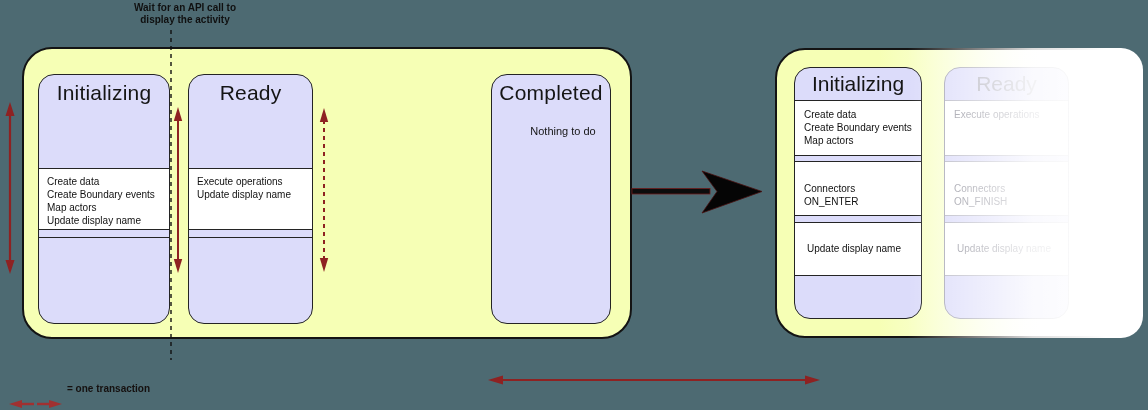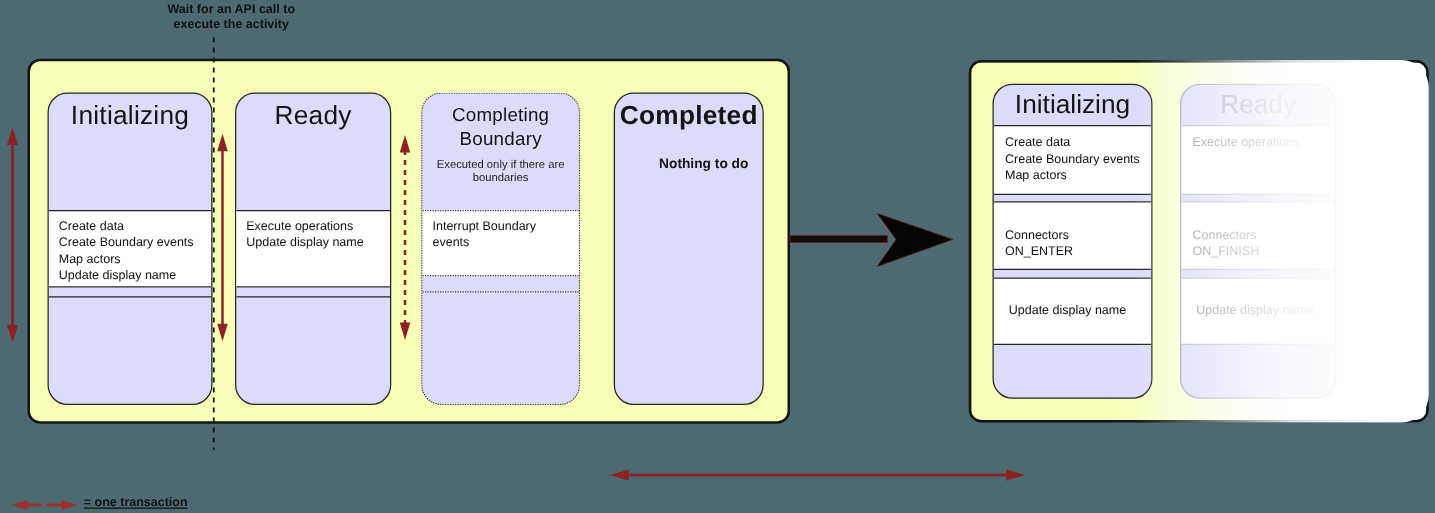--- a/index.html
+++ b/index.html
@@ -12,21 +12,21 @@
   .abs{position:absolute;}
 
   
   .note-top{
     left:120px;top:2px;width:130px;text-align:center;
     font-size:10px;line-height:12px;color:#101010;font-weight:bold;
   }
 
   
   .panel{
-    background:#f6ffb5;border:2px solid #141414;border-radius:10px;
+    background:#f6ffb5;border:2px solid #141414;border-radius:30px;
     box-sizing:border-box;
   }
   .panel-left{left:22px;top:47px;width:610px;height:292px;}
   .panel-right{left:775px;top:48px;width:368px;height:290px;
     background:linear-gradient(90deg,#f6ffb5 0%,#f6ffb5 28%,#ffffff 72%);}
   .fade-overlay{
     left:-2px;top:-2px;right:-2px;bottom:-2px;border-radius:22px;z-index:4;
     background:linear-gradient(90deg,rgba(255,255,255,0) 36%,rgba(255,255,255,0.85) 70%,#ffffff 90%);
     pointer-events:none;
   }
@@ -67,30 +67,30 @@
   .rsec{position:absolute;left:0;right:0;background:#ffffff;
     border-top:1px solid #242424;border-bottom:1px solid #242424;
     box-sizing:border-box;padding:7px 9px;font-size:10px;line-height:13px;color:#111;}
   .rsec.s1{top:32px;height:56px;}
   .rsec.s2{top:93px;height:55px;padding-top:20px;}
   .rsec.s3{top:154px;height:54px;padding-top:19px;padding-left:12px;}
   .rstate.faded{border-color:#a2a2b0;}
   .rstate.faded .rhead{color:#a6a6b4;border-color:#b5b5c2;}
   .rstate.faded .rsec{border-color:#b5b5c2;color:#8d8d98;}
 
-  .legend-text{left:67px;top:397px;font-size:10px;font-weight:bold;color:#15100f;text-decoration:underline;}
+  .legend-text{left:67px;top:383px;font-size:10px;font-weight:bold;color:#15100f;}
 
   svg.overlay{left:0;top:0;z-index:6;pointer-events:none;}
 </style>
 </head>
 <body>
 
 <div class="abs note-top">
   <div>Wait for an API call to</div>
-  <div>execute the activity</div>
+  <div>display the activity</div>
 </div>
 
 <div class="abs panel panel-left">
 
   <div class="abs state" style="left:14px;width:132px;">
     <div class="state-title">Initializing</div>
     <div class="band">
       <div>Create data</div>
       <div>Create Boundary events</div>
       <div>Map actors</div>
@@ -101,30 +101,22 @@
 
   <div class="abs state" style="left:164px;width:125px;">
     <div class="state-title">Ready</div>
     <div class="band">
       <div>Execute operations</div>
       <div>Update display name</div>
     </div>
     <div class="dline"></div>
   </div>
 
-  <div class="abs state dotted" style="left:313px;width:127px;">
-    <div class="state-title small" style="width:100px;margin:0 auto;">Completing Boundary</div>
-    <div class="state-sub" style="width:108px;margin-left:auto;margin-right:auto;">Executed only if there are boundaries</div>
-    <div class="band dotted">
-      <div>Interrupt Boundary events</div>
-    </div>
-    <div class="dline dotted"></div>
-  </div>
 
-  <div class="abs state" style="left:467px;width:120px;font-weight:bold;">
+  <div class="abs state" style="left:467px;width:120px;">
     <div class="state-title">Completed</div>
     <div class="state-body">Nothing to do</div>
   </div>
 
 </div>
 
 <div class="abs panel panel-right">
 
   <div class="abs rstate" style="left:17px;width:128px;">
     <div class="rhead">Initializing</div>

